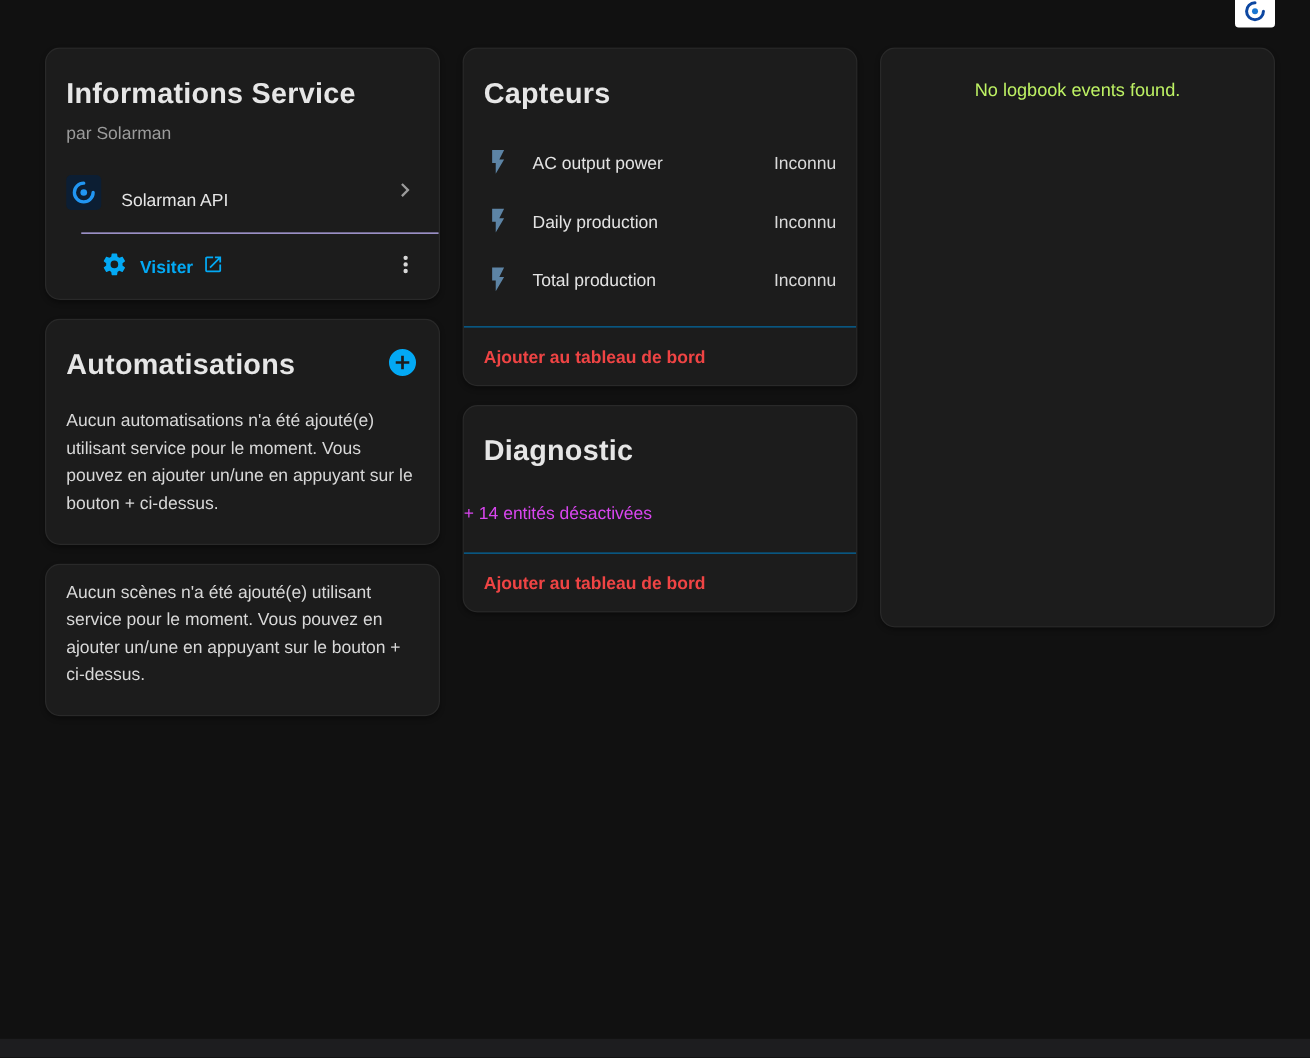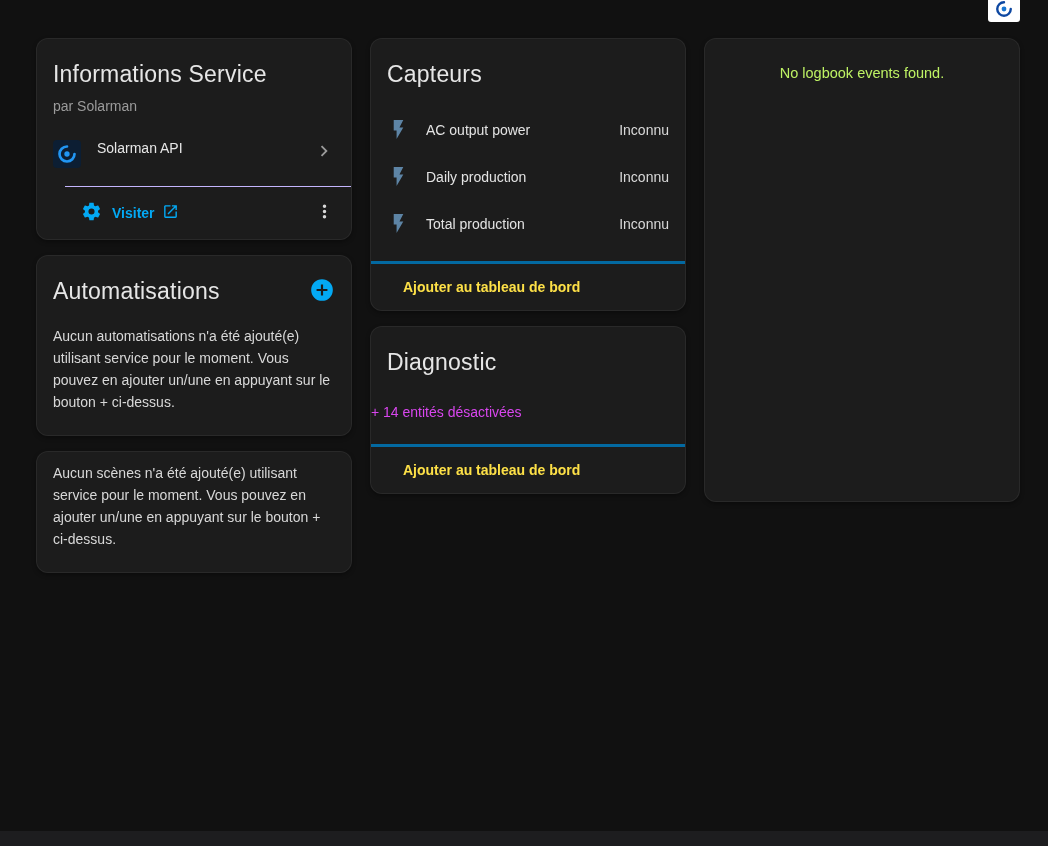--- a/index.html
+++ b/index.html
@@ -43,21 +43,21 @@
     overflow: hidden;
   }
   .card-header {
     display: flex;
     align-items: center;
     justify-content: space-between;
     padding: 22px 16px 10px 16px;
   }
   .card-title {
     font-size: 23px;
-    font-weight: 400;
+    font-weight: 700;
     color: #e6e6e6;
     letter-spacing: 0.2px;
     margin: 0;
   }
   .subtitle {
     padding: 0 16px;
     font-size: 14px;
     color: #9b9b9b;
   }
   .empty-text {
@@ -74,21 +74,21 @@
     padding: 0;
     cursor: pointer;
     display: flex;
     align-items: center;
   }
   .add-circle-btn svg { width: 26px; height: 26px; fill: #03a9f4; }
 
   
   .integration-row {
     display: flex;
-    align-items: flex-start;
+    align-items: flex-end;
     gap: 16px;
     margin: 18px 8px 10px 8px;
     padding: 8px 8px;
     border-radius: 8px;
     cursor: pointer;
   }
   .integration-logo {
     width: 28px;
     height: 28px;
     border-radius: 4px;
@@ -140,25 +140,25 @@
     align-items: center;
     gap: 16px;
     padding: 12px 16px;
     cursor: pointer;
   }
   .sensor-icon svg { width: 23px; height: 23px; fill: #5d84a5; display: block; }
   .sensor-name { flex: 1; font-size: 14px; color: #e3e3e3; }
   .sensor-state { font-size: 14px; color: #d9d9d9; }
 
   .card-footer-link {
-    border-top: 3px solid #0369a1;
-    padding: 15px 32px;
+    border-top: 1px solid #0369a1;
+    padding: 15px 16px;
     font-size: 14px;
     font-weight: 700;
-    color: #fde047;
+    color: #ef4444;
     cursor: pointer;
   }
   .disabled-entities-link {
     display: block;
     padding: 18px 16px 24px 0;
     font-size: 14px;
     color: #d946ef;
     text-decoration: none;
     cursor: pointer;
   }

